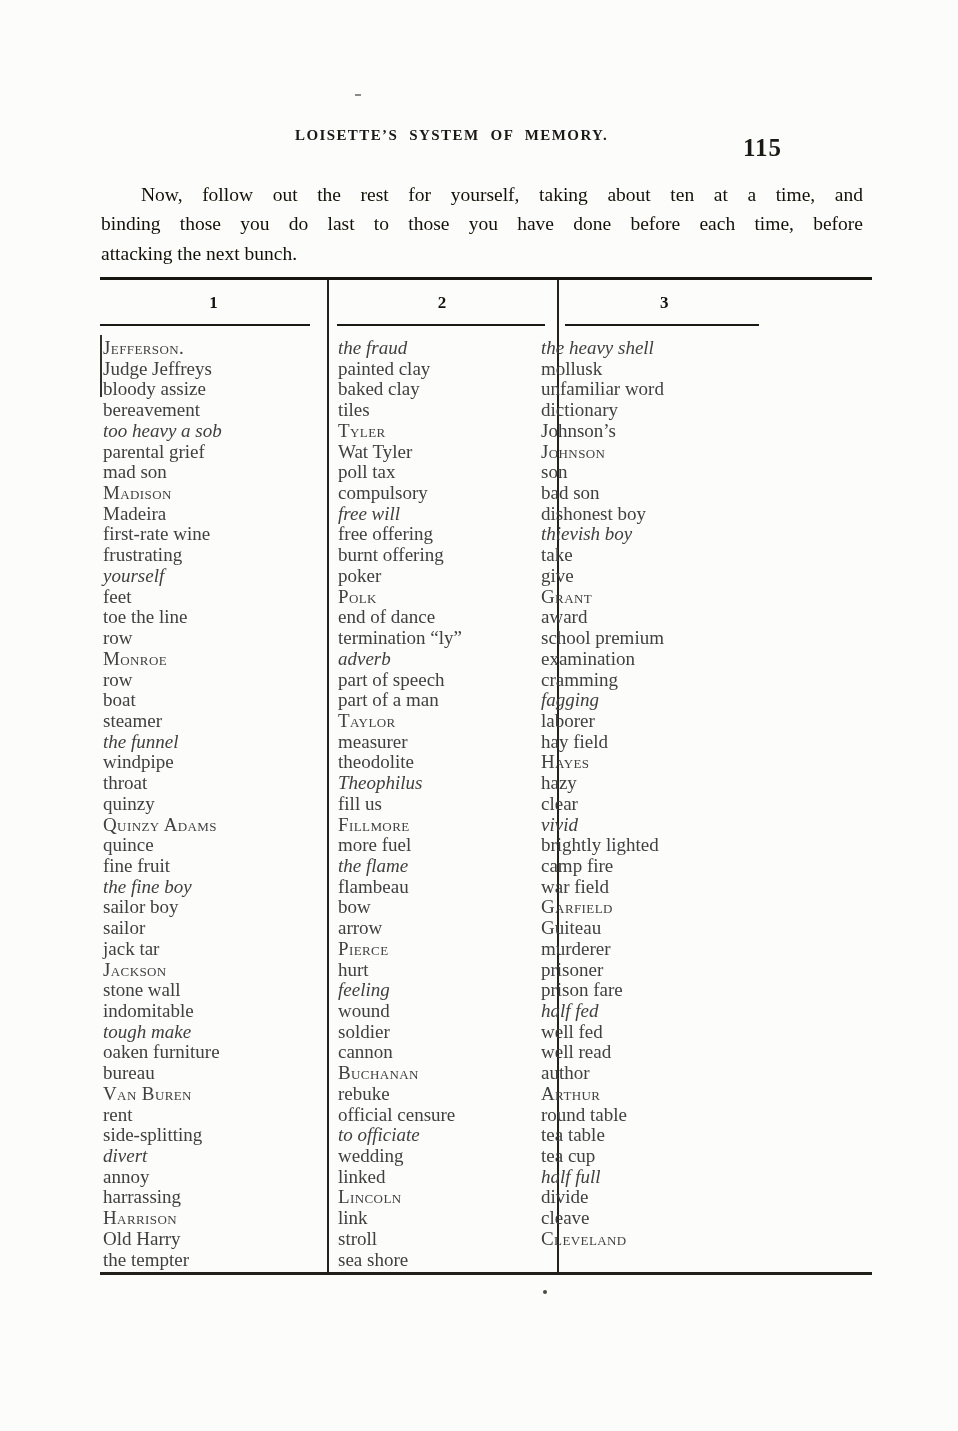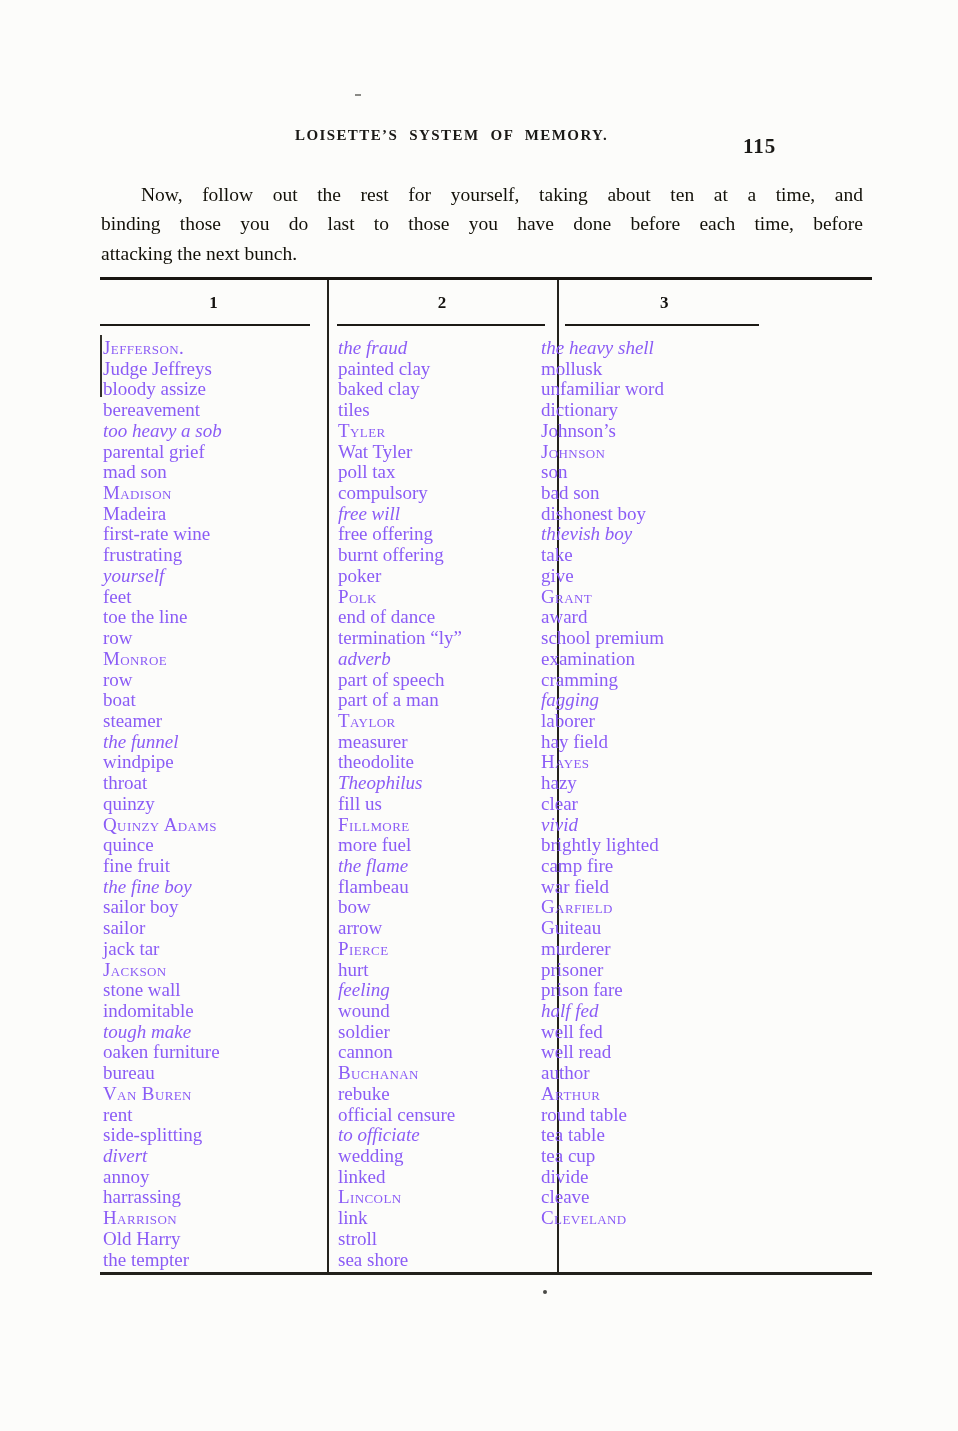--- a/index.html
+++ b/index.html
@@ -14,21 +14,21 @@
   .speck-top{position:absolute;left:355px;top:94px;width:6px;height:2px;background:#8a8a86;}
   .speck-bottom{position:absolute;left:543px;top:1290px;width:4px;height:4px;border-radius:50%;background:#4a4a46;}
 
   .running-head{
     position:absolute;left:295px;top:127px;
     font-size:15px;font-weight:700;letter-spacing:1.4px;word-spacing:6px;
     color:#1a1916;white-space:nowrap;
   }
   .page-number{
     position:absolute;left:743px;top:134px;
-    font-size:21px;font-weight:700;letter-spacing:1px;color:#1a1916;
+    font-size:25px;font-weight:700;letter-spacing:1px;color:#1a1916;
   }
 
   .intro{
     position:absolute;left:101px;top:180px;width:762px;
     font-size:19.5px;line-height:29.4px;color:#121008;
   }
   .intro .l{white-space:nowrap;}
   .intro .just{text-align:justify;text-align-last:justify;white-space:normal;}
   .intro .l1{text-indent:40px;}
 
@@ -55,21 +55,21 @@
   .hrule{position:absolute;bottom:0;height:2px;background:#1c1a15;}
   .hc1 .hrule{left:0;right:17px;}
   .hc2 .hrule{left:10px;right:12px;}
   .hc3 .hrule{left:8px;right:113px;}
 
   .t-body{
     position:absolute;left:0;top:51px;width:772px;
     display:flex;
   }
   .t-col{
-    font-size:19px;line-height:20.72px;color:#8b5cf6;
+    font-size:19px;line-height:20.72px;color:#404040;
     padding-top:10px;
     box-sizing:border-box;
   }
   .t-col .cell{white-space:nowrap;}
   .col1{width:227px;padding-left:3px;}
   .col2{width:186px;padding-left:11px;}
   .col3{width:315px;padding-left:28px;}
   .cell.sc{font-variant:small-caps;letter-spacing:0.4px;}
   .cell.it{font-style:italic;}
 </style>
@@ -239,20 +239,21 @@
           <div class="cell">prisoner</div>
           <div class="cell">prison fare</div>
           <div class="cell it">half fed</div>
           <div class="cell">well fed</div>
           <div class="cell">well read</div>
           <div class="cell">author</div>
           <div class="cell sc">Arthur</div>
           <div class="cell">round table</div>
           <div class="cell">tea table</div>
           <div class="cell">tea cup</div>
+          <div class="cell it">half full</div>
           <div class="cell">divide</div>
           <div class="cell">cleave</div>
           <div class="cell sc">Cleveland</div>
         </div>
     </div>
 
     <div class="rule-bottom"></div>
   </div>
 
   <div class="speck-bottom"></div>

